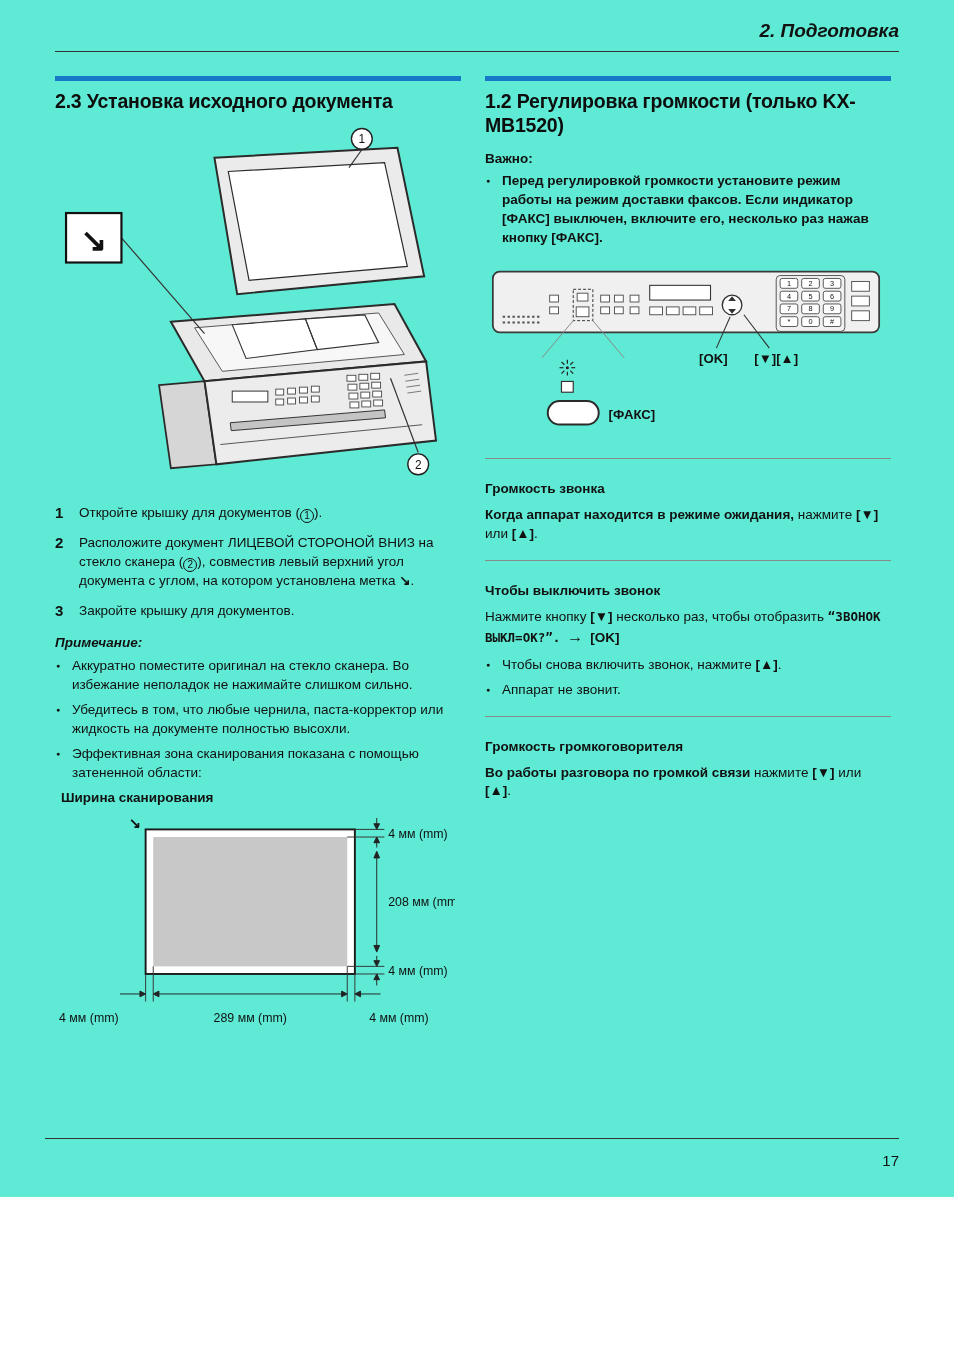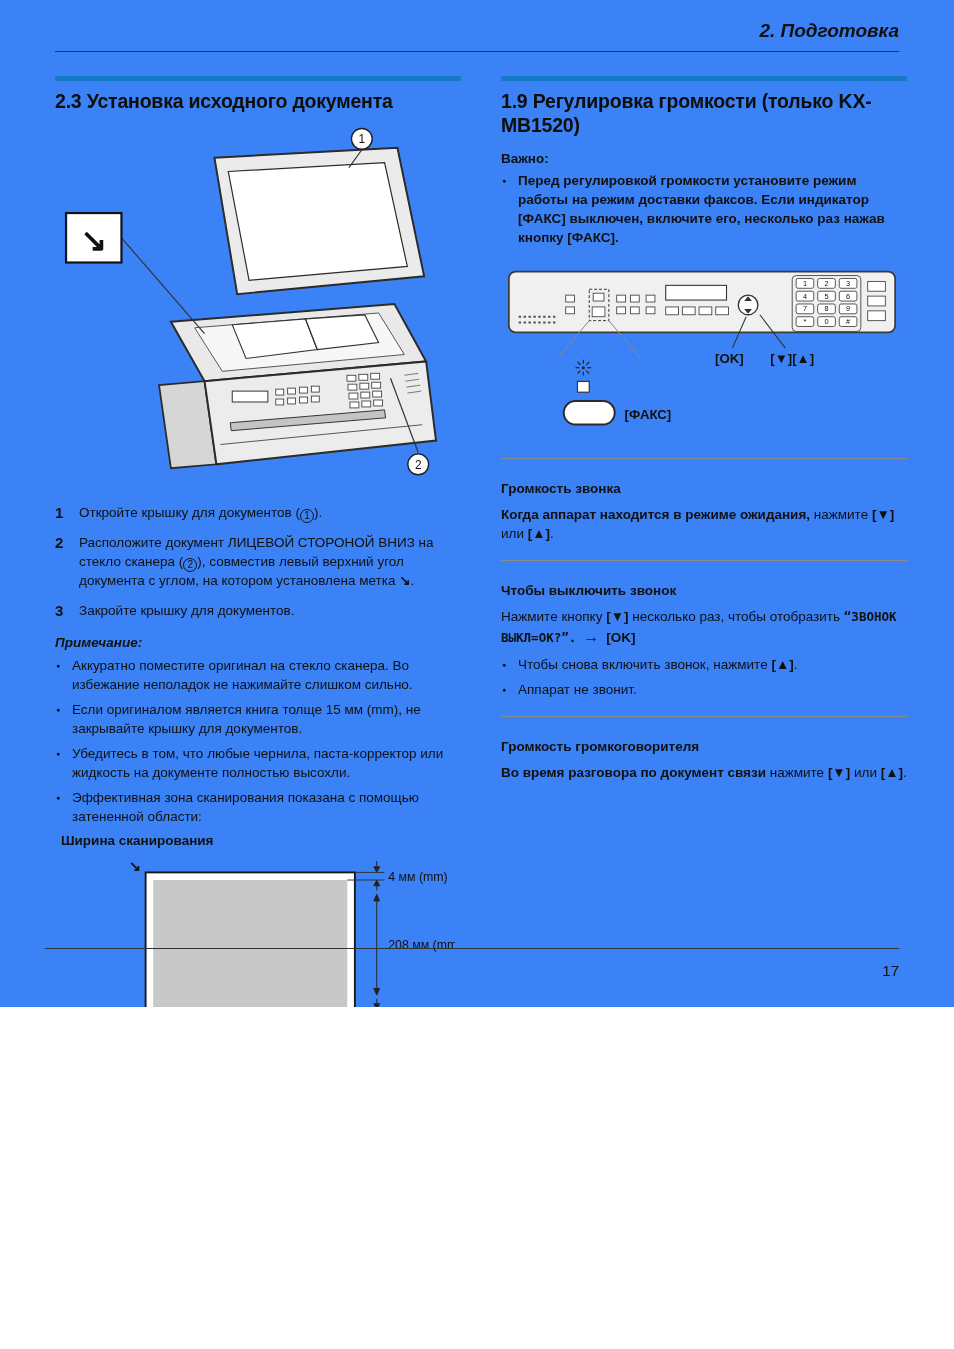--- a/index.html
+++ b/index.html
@@ -1,26 +1,26 @@
 <!DOCTYPE html>
 <html><head>
 <meta charset="utf-8">
 <style>
   * { box-sizing: border-box; }
   html,body { margin:0; padding:0; background:#fff; }
   .page {
-    position:relative; width:954px; height:1007px; background:#3b82f6;
+    position:relative; width:954px; height:1197px; background:#5eead4;
     font-family:"Liberation Sans", sans-serif; color:#111; overflow:hidden;
     padding:20px 55px 0 55px;
   }
   .page-header {
     text-align:right; font-size:19px; font-weight:bold; font-style:italic;
     padding-bottom:9px; border-bottom:1.6px solid #333;
   }
-  .columns { display:flex; gap:40px; margin-top:24px; }
+  .columns { display:flex; gap:24px; margin-top:24px; }
   .col { width:406px; flex:0 0 406px; font-size:13.5px; line-height:1.4; }
   .rule-blue { height:5px; background:#1878c8; margin-bottom:9px; }
   .section-title {
     margin:0 0 12px 0; font-size:19.5px; font-weight:bold; line-height:1.22;
     letter-spacing:-0.2px; color:#0d0d0d;
   }
   .figure { margin:4px 0 10px 0; }
   .figure svg { display:block; }
   svg { font-family:"Liberation Sans", sans-serif; }
 
@@ -150,21 +150,20 @@
         </div>
         <div class="step">
           <span class="step-num">3</span>
           <span class="step-text">Закройте крышку для документов.</span>
         </div>
       </div>
 
       <div class="note-title">Примечание:</div>
       <ul class="bullets">
         <li><span>Аккуратно поместите оригинал на стекло сканера. Во избежание неполадок не нажимайте слишком сильно.</span></li>
-        <li><span>Если оригиналом является книга толще 15 мм (mm), не закрывайте крышку для документов.</span></li>
         <li><span>Убедитесь в том, что любые чернила, паста-корректор или жидкость на документе полностью высохли.</span></li>
         <li><span>Эффективная зона сканирования показана с помощью затененной области:</span></li>
       </ul>
       <div class="scan-width">Ширина сканирования</div>
 
       <div class="figure">
         <svg width="400" height="214" viewBox="0 0 420 225">
 
           <rect x="95" y="12" width="220" height="152" fill="#ffffff" stroke="#1a1a1a" stroke-width="2"></rect>
           <rect x="103" y="20" width="204" height="136" fill="#c8c8c8"></rect>
@@ -210,21 +209,21 @@
           <text x="350" y="165" font-size="13" fill="#111">4 мм (mm)</text>
           <text x="4" y="214" font-size="13" fill="#111">4 мм (mm)</text>
           <text x="205" y="214" text-anchor="middle" font-size="13" fill="#111">289 мм (mm)</text>
           <text x="330" y="214" font-size="13" fill="#111">4 мм (mm)</text>
         </svg>
       </div>
     </section>
 
     <section class="col">
       <div class="rule-blue"></div>
-      <h2 class="section-title">1.9 Регулировка громкости (только KX-MB1520)</h2>
+      <h2 class="section-title">1.2 Регулировка громкости (только KX-MB1520)</h2>
 
       <div class="important-title">Важно:</div>
       <ul class="bullets bold-text">
         <li><span>Перед регулировкой громкости установите режим работы на режим доставки факсов. Если индикатор [ФАКС] выключен, включите его, несколько раз нажав кнопку [ФАКС].</span></li>
       </ul>
 
       <div class="figure" style="margin-top:16px;">
         <svg width="402" height="178" viewBox="0 0 410 178">
 
           <g>
@@ -329,21 +328,21 @@
         <h3>Чтобы выключить звонок</h3>
         <p><span>Нажмите кнопку </span><span class="key">[▼]</span><span> несколько раз, чтобы отобразить </span><span class="mono">“ЗВОНОК ВЫКЛ=OK?”.</span><span class="arrow-glyph">→</span><span class="key">[OK]</span></p>
         <ul class="bullets">
           <li><span>Чтобы снова включить звонок, нажмите </span><span class="key">[▲]</span><span>.</span></li>
           <li><span>Аппарат не звонит.</span></li>
         </ul>
       </div>
 
       <div class="subsection">
         <h3>Громкость громкоговорителя</h3>
-        <p><span class="bold">Во время разговора по документ связи</span><span> нажмите </span><span class="key">[▼]</span><span> или </span><span class="key">[▲]</span><span>.</span></p>
+        <p><span class="bold">Во работы разговора по громкой связи</span><span> нажмите </span><span class="key">[▼]</span><span> или </span><span class="key">[▲]</span><span>.</span></p>
       </div>
     </section>
 
   </div>
 
   <div class="page-footer">
     <span>17</span>
   </div>
 
 </div>

